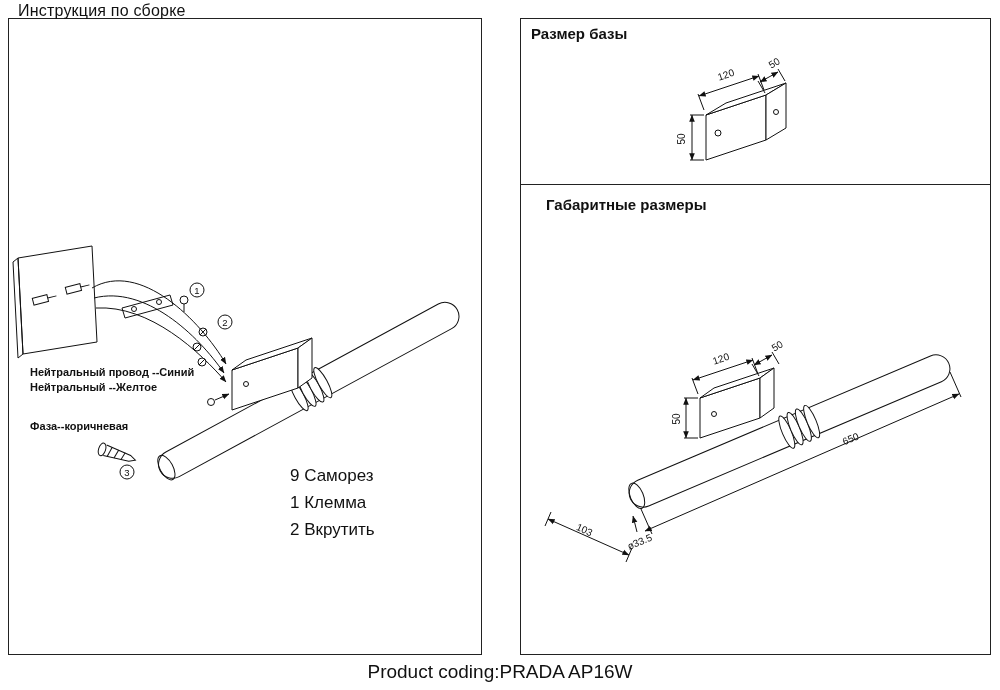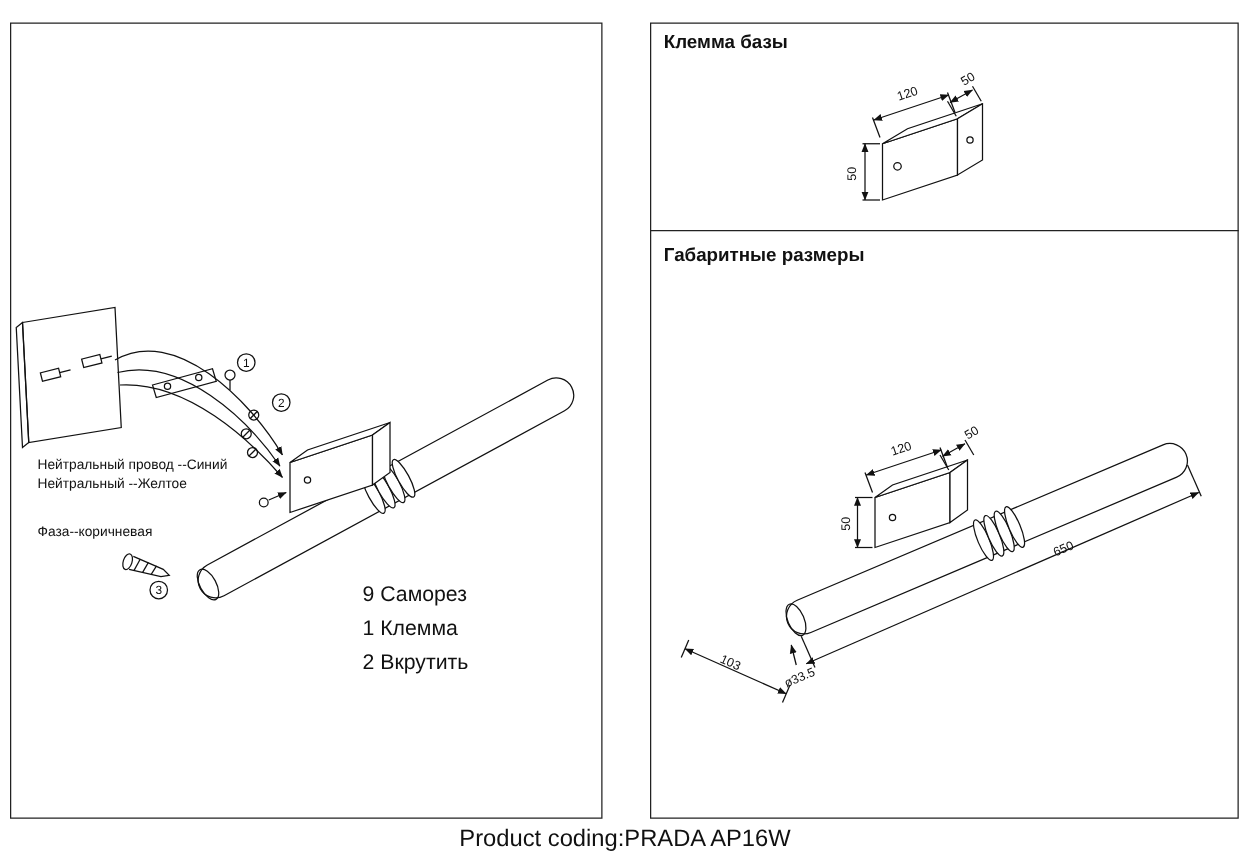--- a/index.html
+++ b/index.html
@@ -6,22 +6,22 @@
   html,body{background:#fff}
   body{font-family:"Liberation Sans",sans-serif;color:#111}
   .canvas{position:relative;width:1000px;height:690px;background:#fff;overflow:hidden}
   .page-title{position:absolute;left:18px;top:2px;font-size:16px;letter-spacing:.2px}
   .panel{position:absolute;border:1px solid #222;background:transparent}
   .panel-left{left:8px;top:18px;width:474px;height:637px}
   .panel-right{left:520px;top:18px;width:471px;height:637px}
   .divider{position:absolute;left:520px;top:184px;width:471px;height:1px;background:#222}
   .section-title{position:absolute;font-weight:bold;font-size:15px}
   .st-base{left:531px;top:25px}
-  .st-overall{left:531px;top:196px}
-  .wire-label{position:absolute;left:30px;font-size:11px;font-weight:normal;white-space:nowrap}
+  .st-overall{left:546px;top:196px}
+  .wire-label{position:absolute;left:30px;font-size:11px;font-weight:bold;white-space:nowrap}
   .wl-0{top:366px}.wl-1{top:381px}.wl-2{top:420px}
   .legend-line{position:absolute;left:290px;font-size:17px;white-space:nowrap}
   .lg-0{top:466px}.lg-1{top:493px}.lg-2{top:520px}
   .product-coding{position:absolute;left:0;top:661px;width:1000px;text-align:center;font-size:19px}
   svg.art{position:absolute;left:0;top:0}
   svg text{font-family:"Liberation Sans",sans-serif;font-size:10px;fill:#111;stroke:none}
   svg text.callout{font-size:9.5px}
 </style>
 </head>
 <body>
@@ -186,22 +186,23 @@
       <line x1="637" y1="532" x2="633" y2="516" marker-end="url(#arr)"></line>
       <text transform="rotate(-23 641 545)" x="641" y="545" text-anchor="middle">ø33.5</text>
 
       <line x1="551" y1="512" x2="545" y2="526"></line>
       <line x1="632" y1="548" x2="626" y2="562"></line>
       <line x1="548" y1="519" x2="629" y2="555" marker-start="url(#arr)" marker-end="url(#arr)"></line>
       <text transform="rotate(24 583 533)" x="583" y="533" text-anchor="middle">103</text>
     </g>
   </svg>
 
-
-  <div class="section-title st-base">Клемма базы</div>
+  <div class="page-title">Инструкция по сборке</div>
+
+  <div class="section-title st-base">Размер базы</div>
   <div class="section-title st-overall">Габаритные размеры</div>
 
   <div class="wire-label wl-0">Нейтральный провод --Синий</div>
   <div class="wire-label wl-1">Нейтральный --Желтое</div>
   <div class="wire-label wl-2">Фаза--коричневая</div>
 
   <div class="legend-line lg-0">9 Саморез</div>
   <div class="legend-line lg-1">1 Клемма</div>
   <div class="legend-line lg-2">2 Вкрутить</div>
 

